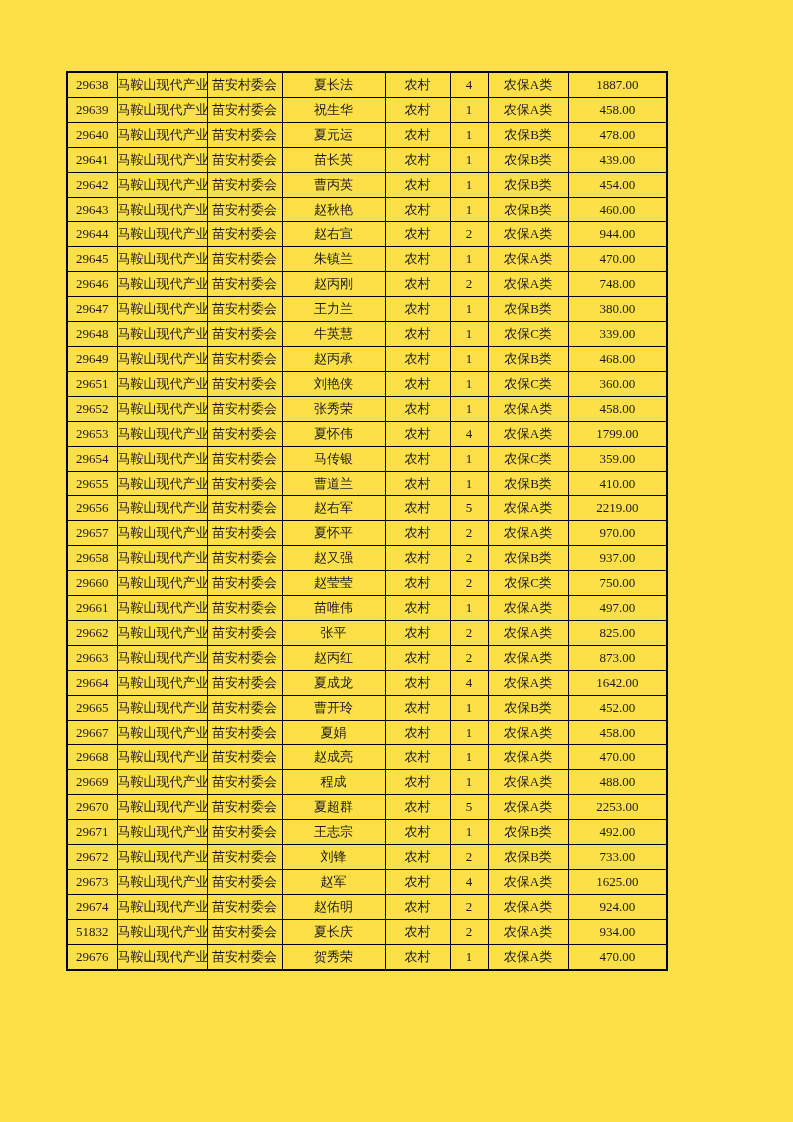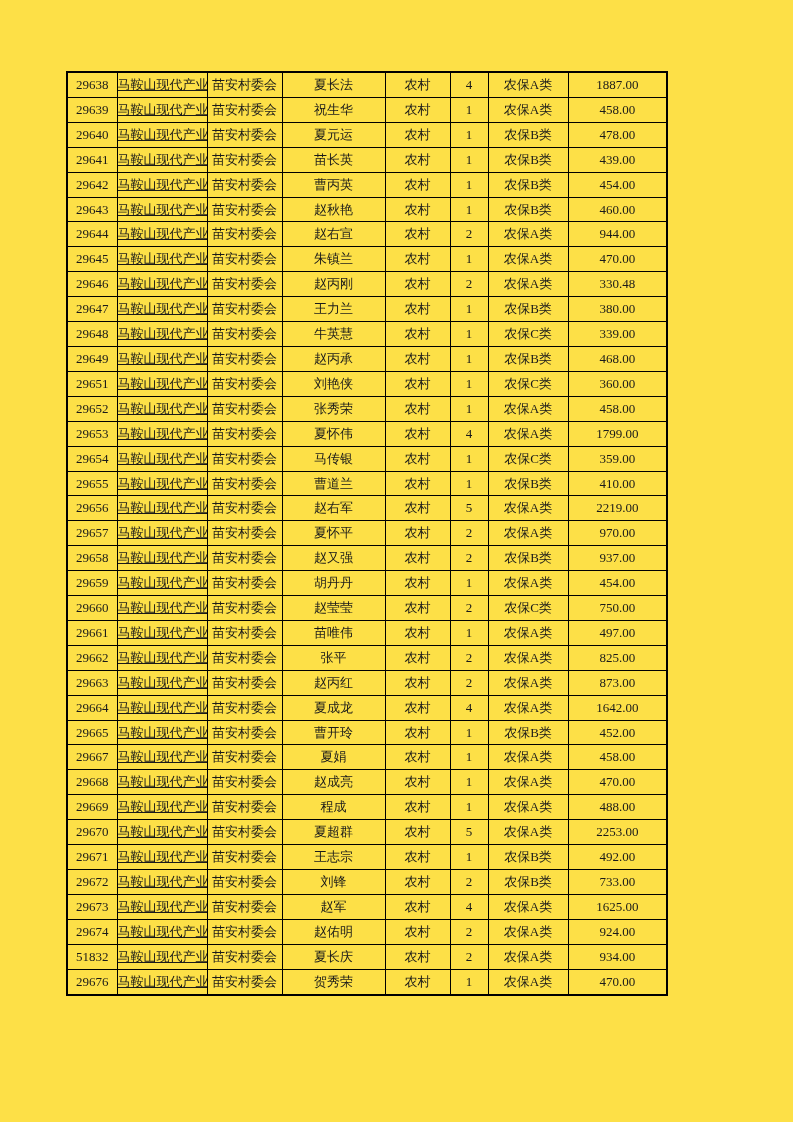--- a/index.html
+++ b/index.html
@@ -31,21 +31,20 @@
     font-size: 13px;
     line-height: 23.9px;
     color: #1a1a1a;
     text-align: center;
     vertical-align: middle;
     white-space: nowrap;
     overflow: hidden;
   }
   table.data-table td.align-left {
     text-align: left;
-    text-decoration: underline;
   }
 </style>
 </head>
 <body>
 
 <div class="page">
   <table class="data-table">
     <colgroup>
         <col style="width: 50px;">
         <col style="width: 90px;">
@@ -138,21 +137,21 @@
           <td>470.00</td>
         </tr>
         <tr>
           <td>29646</td>
           <td class="align-left">马鞍山现代产业</td>
           <td>苗安村委会</td>
           <td>赵丙刚</td>
           <td>农村</td>
           <td>2</td>
           <td>农保A类</td>
-          <td>330.48</td>
+          <td>748.00</td>
         </tr>
         <tr>
           <td>29647</td>
           <td class="align-left">马鞍山现代产业</td>
           <td>苗安村委会</td>
           <td>王力兰</td>
           <td>农村</td>
           <td>1</td>
           <td>农保B类</td>
           <td>380.00</td>
@@ -249,30 +248,20 @@
         </tr>
         <tr>
           <td>29658</td>
           <td class="align-left">马鞍山现代产业</td>
           <td>苗安村委会</td>
           <td>赵又强</td>
           <td>农村</td>
           <td>2</td>
           <td>农保B类</td>
           <td>937.00</td>
-        </tr>
-        <tr>
-          <td>29659</td>
-          <td class="align-left">马鞍山现代产业</td>
-          <td>苗安村委会</td>
-          <td>胡丹丹</td>
-          <td>农村</td>
-          <td>1</td>
-          <td>农保A类</td>
-          <td>454.00</td>
         </tr>
         <tr>
           <td>29660</td>
           <td class="align-left">马鞍山现代产业</td>
           <td>苗安村委会</td>
           <td>赵莹莹</td>
           <td>农村</td>
           <td>2</td>
           <td>农保C类</td>
           <td>750.00</td>

